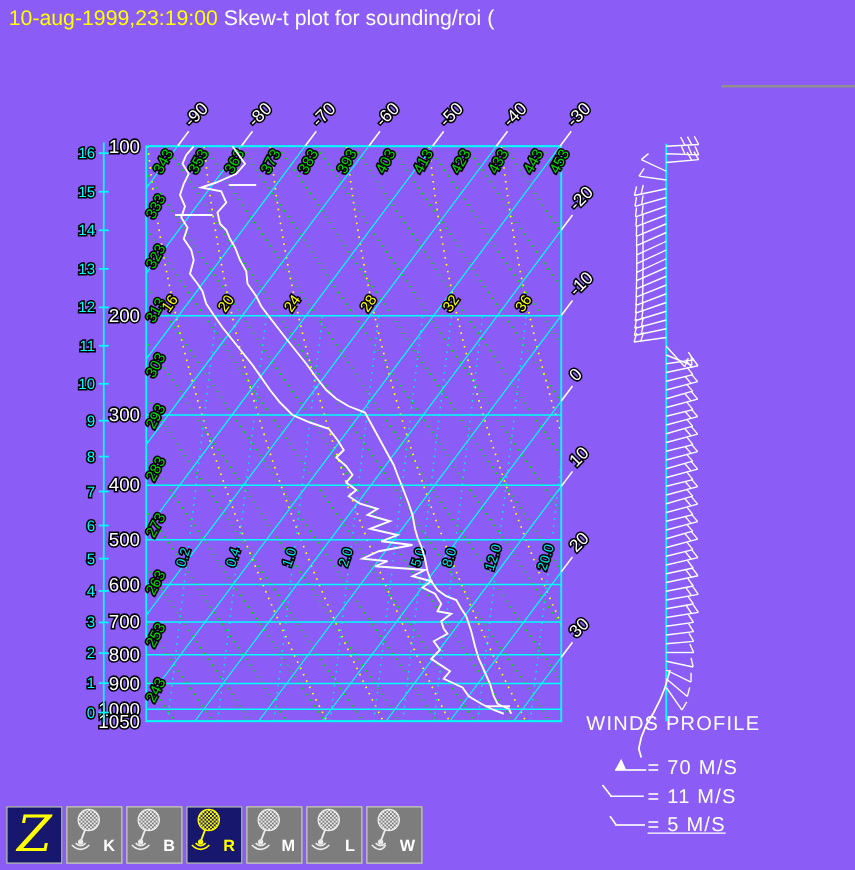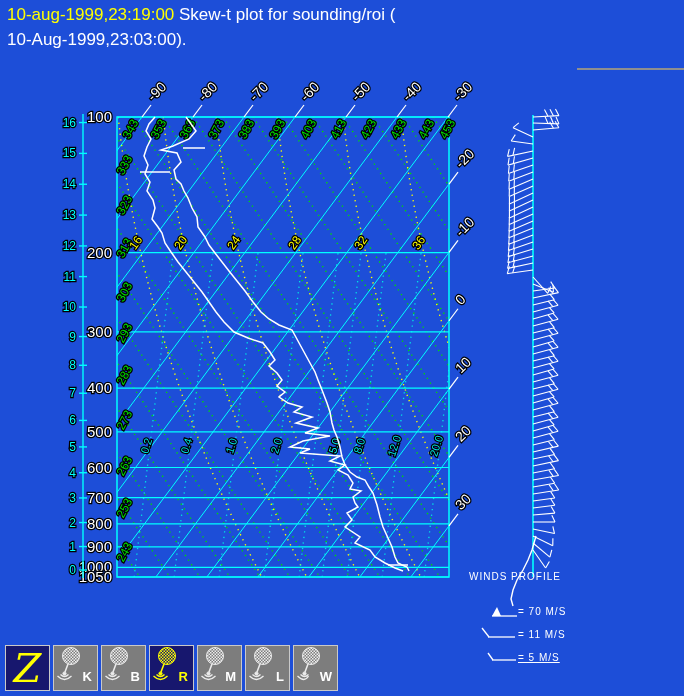--- a/index.html
+++ b/index.html
@@ -1,39 +1,38 @@
 <!DOCTYPE html>
 <html><head>
 <meta charset="utf-8">
 <style>
   html,body{margin:0;padding:0;background:#000;}
-  #screen{position:relative;width:684px;height:696px;background:#1d4ed8;overflow:hidden;
+  #screen{position:relative;width:684px;height:696px;background:#8b5cf6;overflow:hidden;
           font-family:"Liberation Sans",sans-serif;}
   #title{position:absolute;left:7px;top:2px;font-size:17px;line-height:25px;color:#fff;width:560px;}
   #title .ts{color:#ffff00;}
   #topline{position:absolute;left:577px;top:68px;width:107px;height:2px;background:#8f8f8f;}
   #plot{position:absolute;left:0;top:0;}
-  .legtxt{position:absolute;color:#fff;font-size:10px;letter-spacing:1px;}
+  .legtxt{position:absolute;color:#fff;font-size:16px;letter-spacing:1px;}
   #toolbar{position:absolute;left:5px;top:645px;display:flex;}
   .tbtn{width:45px;height:46px;margin-right:3px;border:1px solid #c9c9c9;box-sizing:border-box;
         position:relative;background:#7d7d7d;cursor:pointer;}
   .tbtn.navy{background:#17176e;}
   .tbtn .ltr{position:absolute;right:5px;bottom:6px;color:#fff;font-weight:bold;font-size:13px;}
   .tbtn .ltr.yel{color:#ffff00;}
   .zglyph{position:absolute;left:0;top:0;width:100%;height:100%;display:flex;align-items:center;justify-content:center;
           color:#ffff00;font-family:"DejaVu Serif",serif;font-style:italic;font-size:40px;line-height:40px;}
   svg text{paint-order:stroke;stroke:#000;stroke-width:2.5px;}
 </style>
 </head>
 <body>
 
 <div id="screen">
   <div id="title">
     <span class="ts">10-aug-1999,23:19:00</span><span> Skew-t plot for sounding/roi (</span><br>
-    <span>10-Aug-1999,23:03:00).</span>
   </div>
 
   <div id="topline"></div>
 
   <svg id="plot" width="684" height="696">
       <defs>
         <clipPath id="boxclip">
           <rect x="117" y="117" width="332" height="460"></rect>
         </clipPath>
       </defs>

